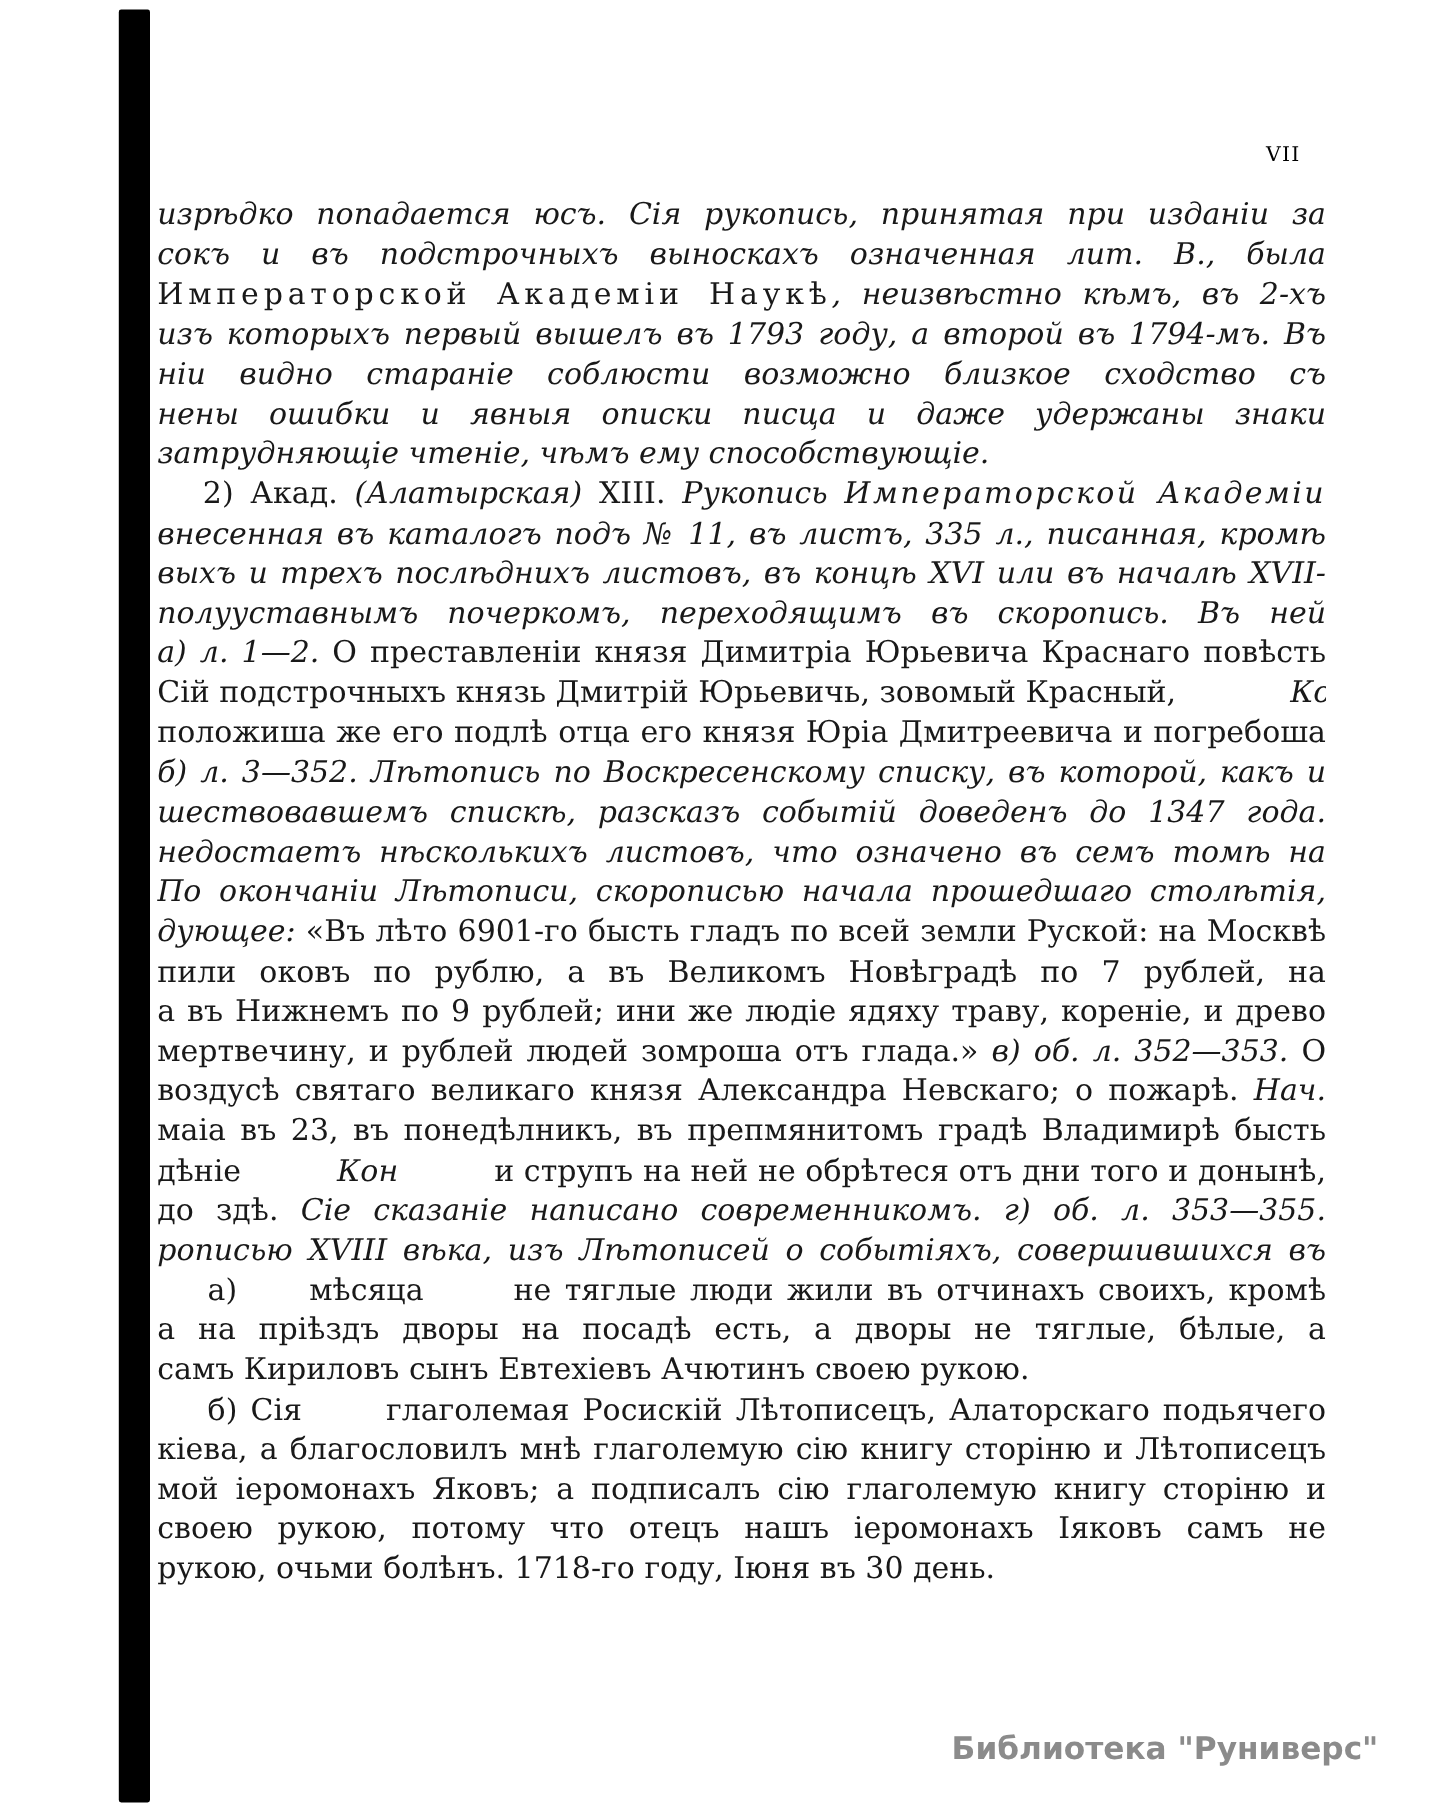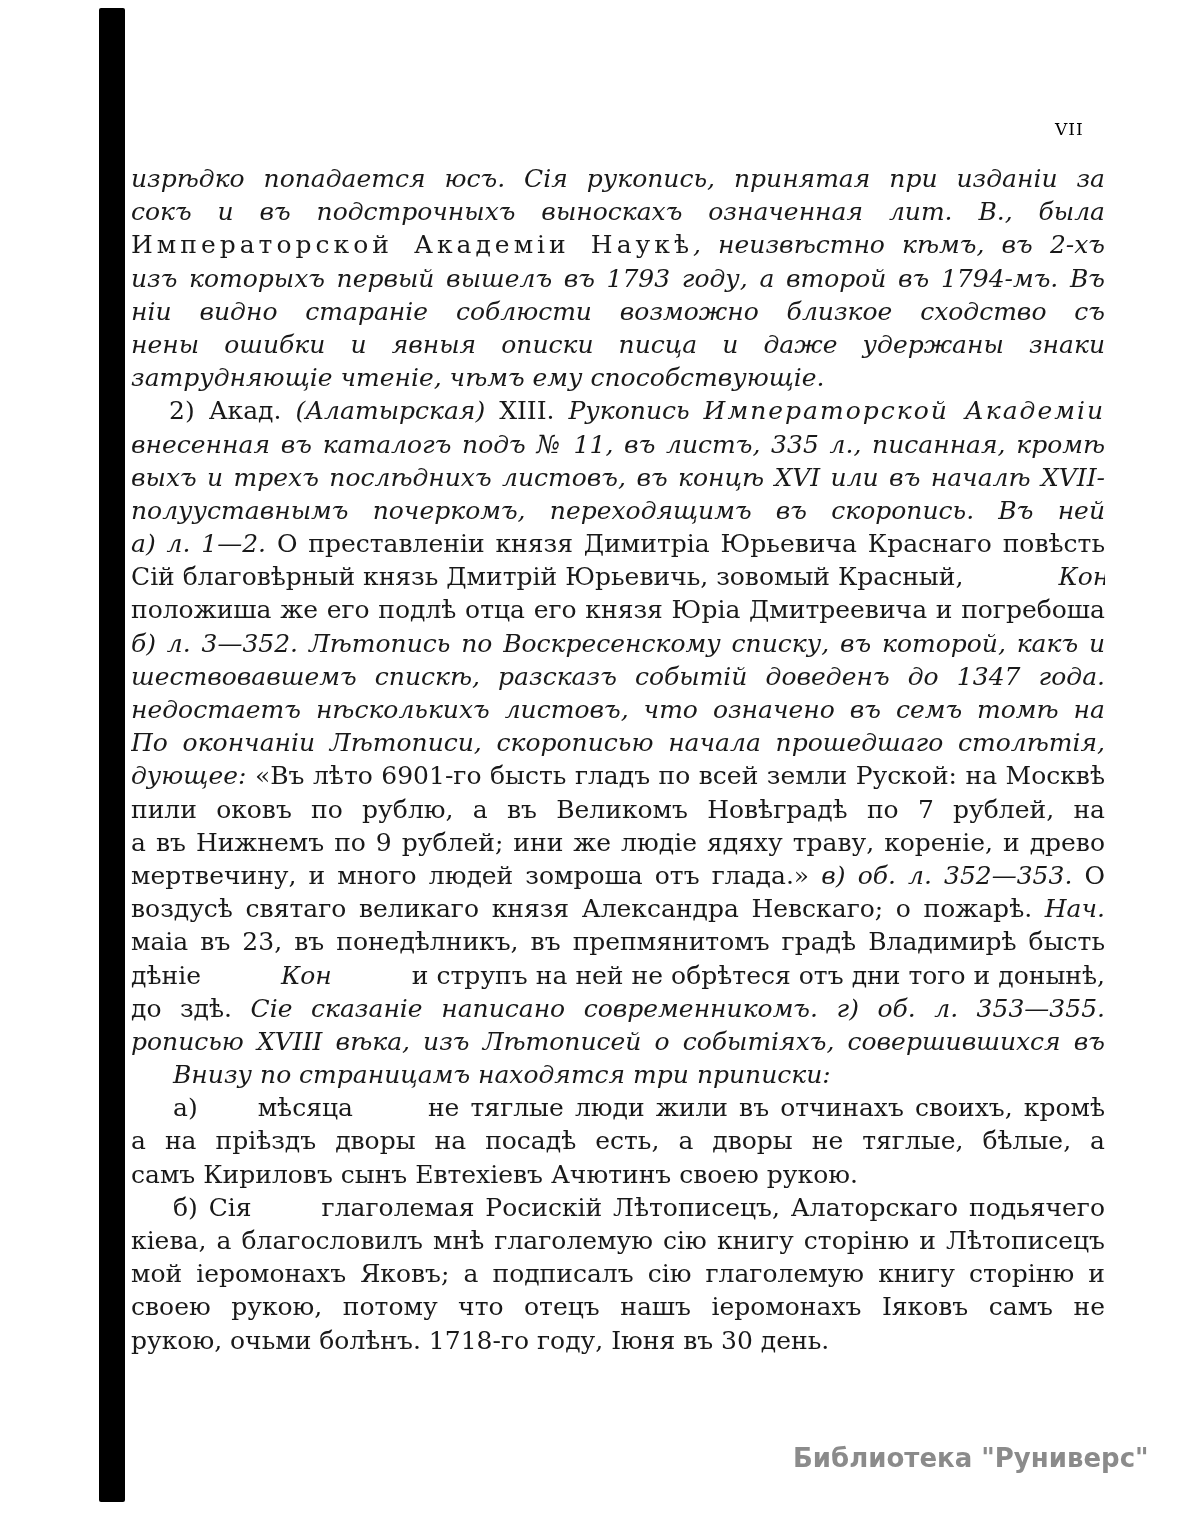--- a/index.html
+++ b/index.html
@@ -63,36 +63,35 @@
     <div class="line just"><span style="letter-spacing: 4px;">Императорской Академіи Наукѣ</span><span class="it">, неизвѣстно кѣмъ, въ 2-хъ томахъ, in-4°,</span></div>
     <div class="line just"><span class="it">изъ которыхъ первый вышелъ въ 1793 году, а второй въ 1794-мъ. Въ этомъ изда-</span></div>
     <div class="line just"><span class="it">ніи видно стараніе соблюсти возможно близкое сходство съ рукописью, сохра-</span></div>
     <div class="line just"><span class="it">нены ошибки и явныя описки писца и даже удержаны знаки препинанія, болѣе</span></div>
     <div class="line"><span class="it">затрудняющіе чтеніе, чѣмъ ему способствующіе.</span></div>
     <div class="line just" style="padding-left: 38px;"><span>2) Акад. </span><span class="it">(Алатырская) </span><span>XIII. </span><span class="it">Рукопись </span><span class="it" style="letter-spacing: 2px;">Императорской Академіи Наукъ,</span></div>
     <div class="line just"><span class="it">внесенная въ каталогъ подъ № 11, въ листъ, 335 л., писанная, кромѣ двухъ пер-</span></div>
     <div class="line just"><span class="it">выхъ и трехъ послѣднихъ листовъ, въ концѣ XVI или въ началѣ XVII-го вѣка,</span></div>
     <div class="line just"><span class="it">полууставнымъ почеркомъ, переходящимъ въ скоропись. Въ ней заключается:</span></div>
     <div class="line just"><span class="it">а) л. 1—2. </span><span>О преставленіи князя Димитріа Юрьевича Краснаго повѣсть чюдна. </span></div>
-    <div class="line"><span>Сій благовѣрный князь Дмитрій Юрьевичь, зовомый Красный,</span><span class="gap" style="width: 95px;"></span><span class="it">Конецъ</span></div>
+    <div class="line"><span>Сій подстрочныхъ князь Дмитрій Юрьевичь, зовомый Красный,</span><span class="gap" style="width: 95px;"></span><span class="it">Конецъ</span></div>
     <div class="line just"><span>положиша же его подлѣ отца его князя Юріа Дмитреевича и погребоша его честно.</span></div>
     <div class="line just"><span class="it">б) л. 3—352. Лѣтопись по Воскресенскому списку, въ которой, какъ и въ пред-</span></div>
     <div class="line just"><span class="it">шествовавшемъ спискѣ, разсказъ событій доведенъ до 1347 года. Послѣ л. 14-го</span></div>
     <div class="line just"><span class="it">недостаетъ нѣсколькихъ листовъ, что означено въ семъ томѣ на своемъ мѣстѣ.</span></div>
     <div class="line just"><span class="it">По окончаніи Лѣтописи, скорописью начала прошедшаго столѣтія, записано слѣ-</span></div>
     <div class="line just"><span class="it">дующее: </span><span>«Въ лѣто 6901-го бысть гладъ по всей земли Руской: на Москвѣ рожь ку-</span></div>
     <div class="line just"><span>пили оковъ по рублю, а въ Великомъ Новѣградѣ по 7 рублей, на Костромѣ по 2 рубли,</span></div>
     <div class="line just"><span>а въ Нижнемъ по 9 рублей; ини же людіе ядяху траву, кореніе, и древо гнилое и</span></div>
-    <div class="line just"><span>мертвечину, и много людей зомроша отъ глада.» </span><span class="it">в) об. л. 352—353. </span><span>О явленіи на</span></div>
+    <div class="line just"><span>мертвечину, и рублей людей зомроша отъ глада.» </span><span class="it">в) об. л. 352—353. </span><span>О явленіи на</span></div>
     <div class="line just"><span>воздусѣ святаго великаго князя Александра Невскаго; о пожарѣ. </span><span class="it">Нач. </span></div>
     <div class="line just"><span>маіа въ 23, въ понедѣлникъ, въ препмянитомъ градѣ Владимирѣ бысть ужасно ви-</span></div>
     <div class="line just"><span>дѣніе</span><span class="gap" style="width: 80px;"></span><span class="it">Кон</span><span class="gap" style="width: 80px;"></span><span>и струпъ на ней не обрѣтеся отъ дни того и донынѣ, и о сихъ</span></div>
     <div class="line just"><span>до здѣ. </span><span class="it">Сіе сказаніе написано современникомъ. г) об. л. 353—355. Выписки, ско-</span></div>
     <div class="line just"><span class="it">рописью XVIII вѣка, изъ Лѣтописей о событіяхъ, совершившихся въ Нижнемъ</span></div>
-    <div class="line" style="padding-left: 42px;"><span class="it">Внизу по страницамъ находятся три приписки:</span></div>
     <div class="line just" style="padding-left: 42px;"><span>а)</span><span class="gap" style="width: 60px;"></span><span>мѣсяца</span><span class="gap" style="width: 75px;"></span><span>не тяглые люди жили въ отчинахъ своихъ, кромѣ посаду:</span></div>
     <div class="line just"><span>а на пріѣздъ дворы на посадѣ есть, а дворы не тяглые, бѣлые, а подписалъ Григорей</span></div>
     <div class="line"><span>самъ Кириловъ сынъ Евтехіевъ Ачютинъ своею рукою.</span></div>
     <div class="line just" style="padding-left: 42px;"><span>б) Сія</span><span class="gap" style="width: 70px;"></span><span>глаголемая Росискій Лѣтописецъ, Алаторскаго подьячего Матвея Ани-</span></div>
     <div class="line just"><span>кіева, а благословилъ мнѣ глаголемую сію книгу сторіню и Лѣтописецъ Росискій отецъ</span></div>
     <div class="line just"><span>мой іеромонахъ Яковъ; а подписалъ сію глаголемую книгу сторіню и Лѣтописецъ</span></div>
     <div class="line just"><span>своею рукою, потому что отецъ нашъ іеромонахъ Іяковъ самъ не подписалъ своею</span></div>
     <div class="line"><span>рукою, очьми болѣнъ. 1718-го году, Іюня въ 30 день.</span></div>
   </div>
 

